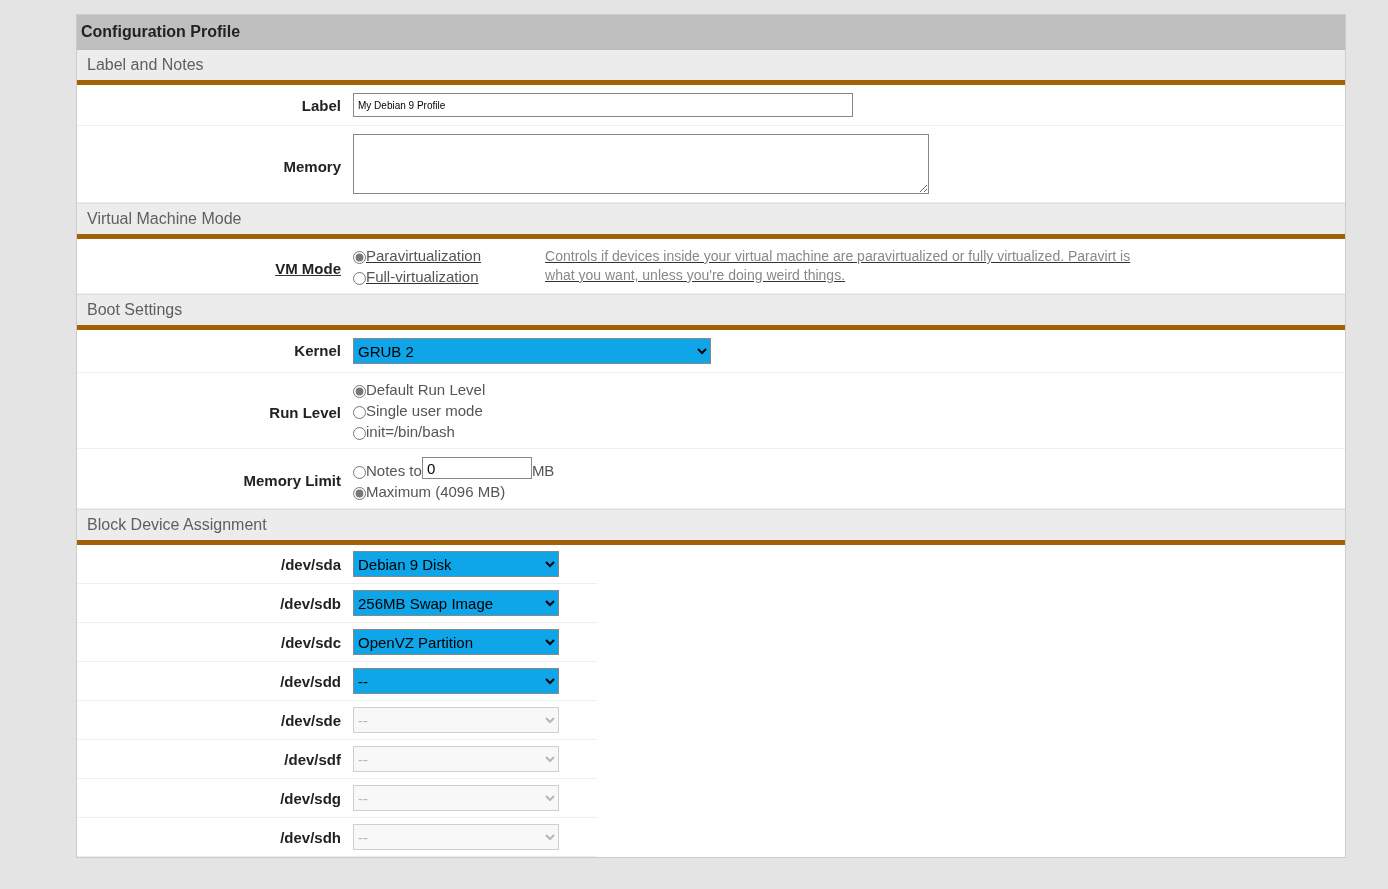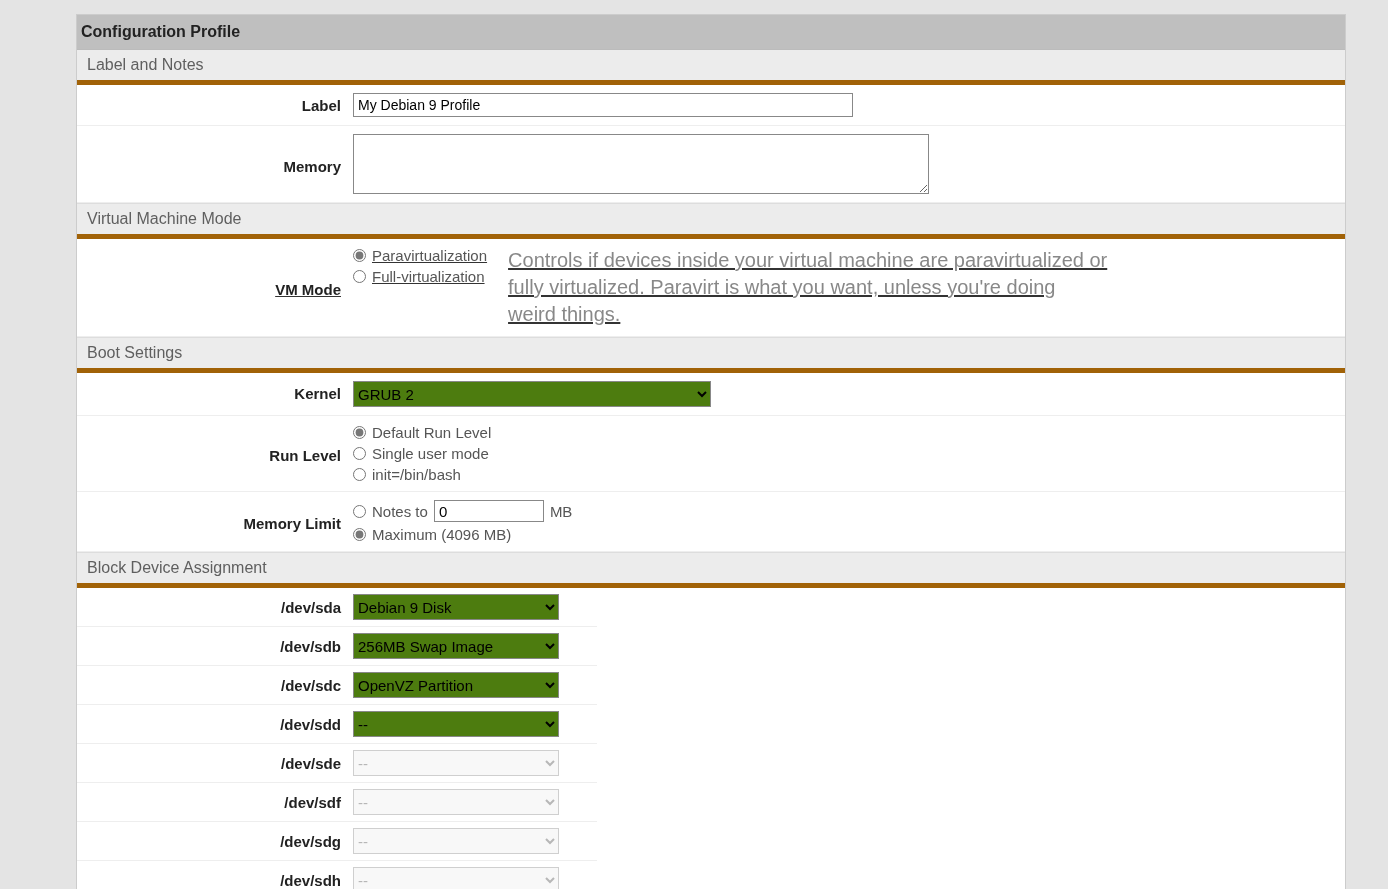--- a/index.html
+++ b/index.html
@@ -66,60 +66,59 @@
     flex: 1;
     display: flex;
     align-items: flex-start;
     flex-wrap: wrap;
   }
   input[type=text].wide {
     width: 500px;
     height: 24px;
     padding: 0 4px;
     border: 1px solid #888;
-    font-size: 14px;
+    font-size: 10px;
     box-sizing: border-box;
     background: #fff;
   }
   textarea.notes {
     width: 576px;
     height: 60px;
     border: 1px solid #888;
     font-size: 15px;
     resize: both;
     box-sizing: border-box;
     padding: 2px 4px;
   }
   .radio-col {
     display: flex;
     flex-direction: column;
     gap: 4px;
   }
   .radio-line {
     display: flex;
-    align-items: center;
-    gap: 6px;
+    align-items: flex-end;
     color: #555;
   }
   .radio-line input[type=radio] {
     margin: 0;
     accent-color: #777;
   }
   .help {
     color: #888;
-    font-size: 20px;
-    margin-left: 21px;
+    font-size: 14px;
+    margin-left: 64px;
     max-width: 600px;
     line-height: 1.35;
   }
   .select-center {
     height: 26px;
     font-size: 15px;
     border: 1px solid #888;
-    background: #4d7c0f;
+    background: #0ea5e9;
   }
   .select-kernel { width: 358px; }
   .select-disk   { width: 206px; }
   .select-disk[disabled] {
     color: #999;
     background: #f6f6f6;
     border-color: #bbb;
   }
   input.small-num {
     width: 110px;

